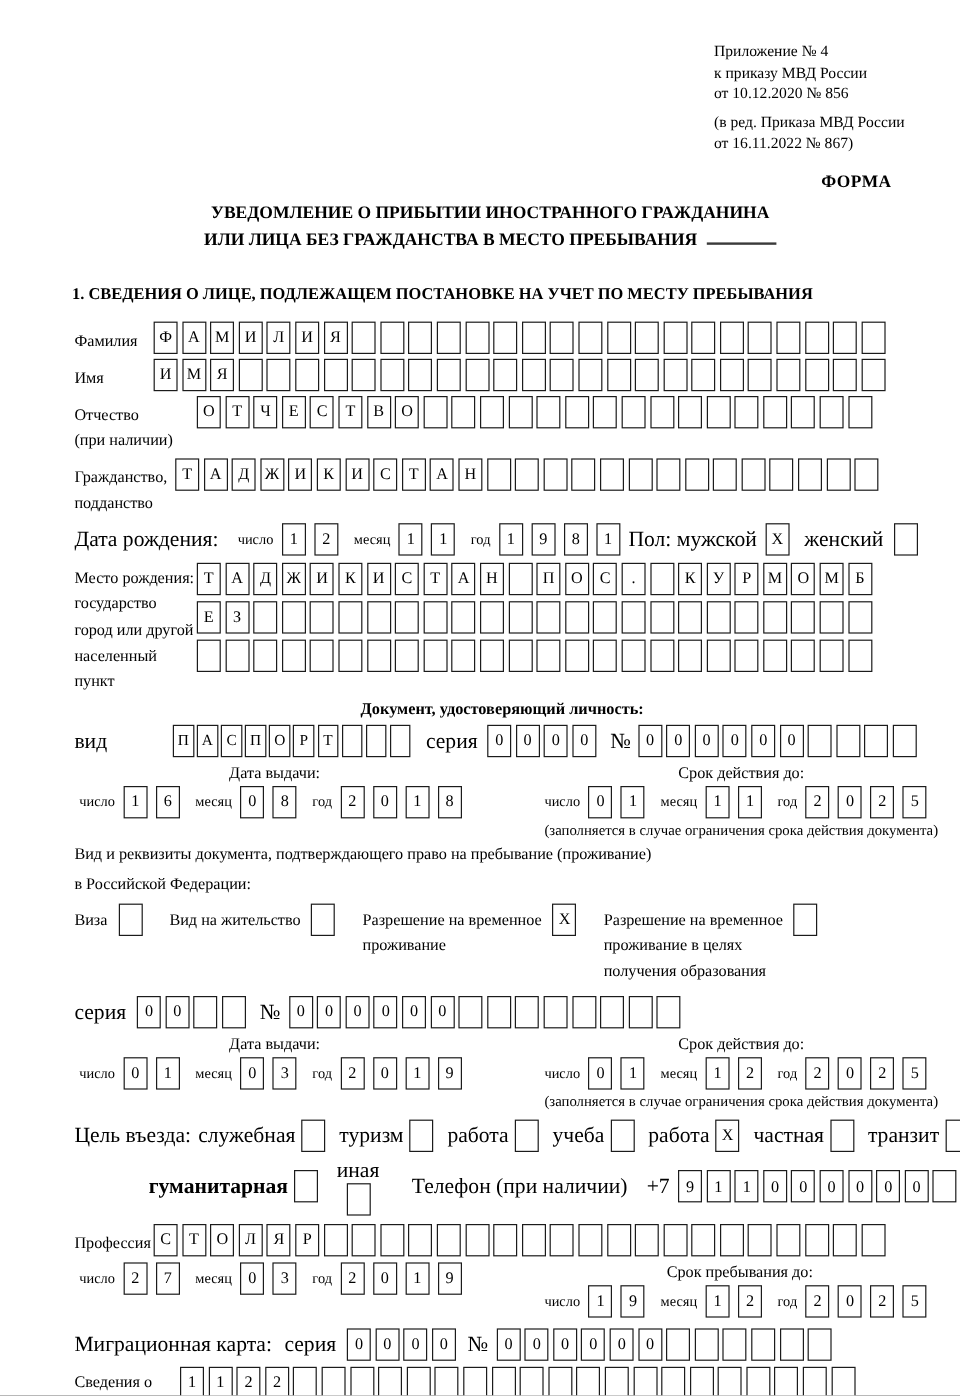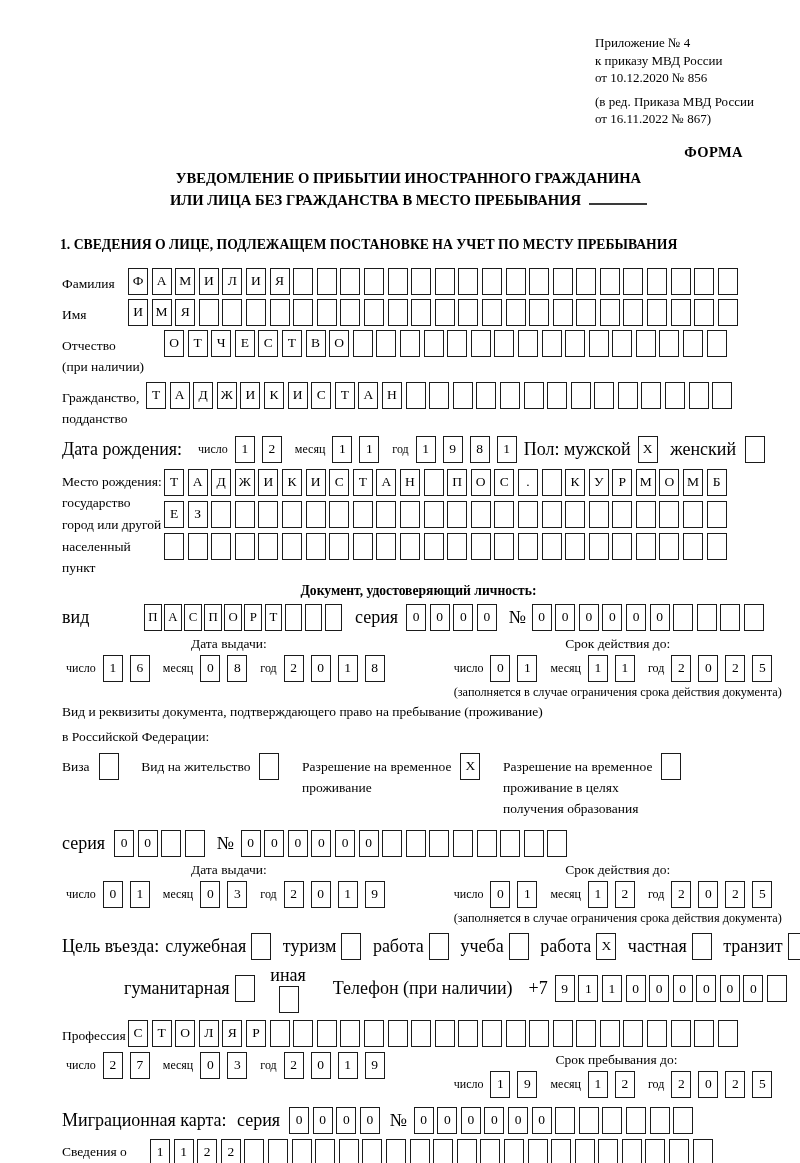--- a/index.html
+++ b/index.html
@@ -551,21 +551,21 @@
     </span>
     <span class="pitem" style="margin-right:0;">
       <span class="ilbl">транзит</span>
       <span class="cells">
           <span class="cell"></span>
         </span>
     </span>
   </div>
 
   <div class="frow vcenter" style="margin-top:5px; padding-left:62px;">
-    <span class="pitem" style="margin-right:12px;">
+    <span class="pitem" style="margin-right:12px;font-weight:bold;">
       <span class="ilbl">гуманитарная</span>
       <span class="cells">
           <span class="cell"></span>
         </span>
     </span>
     <span class="pitem" style="margin-right:22px;flex-direction:column;">
       <span class="ilbl">иная</span>
       <span class="cells">
           <span class="cell"></span>
         </span>

